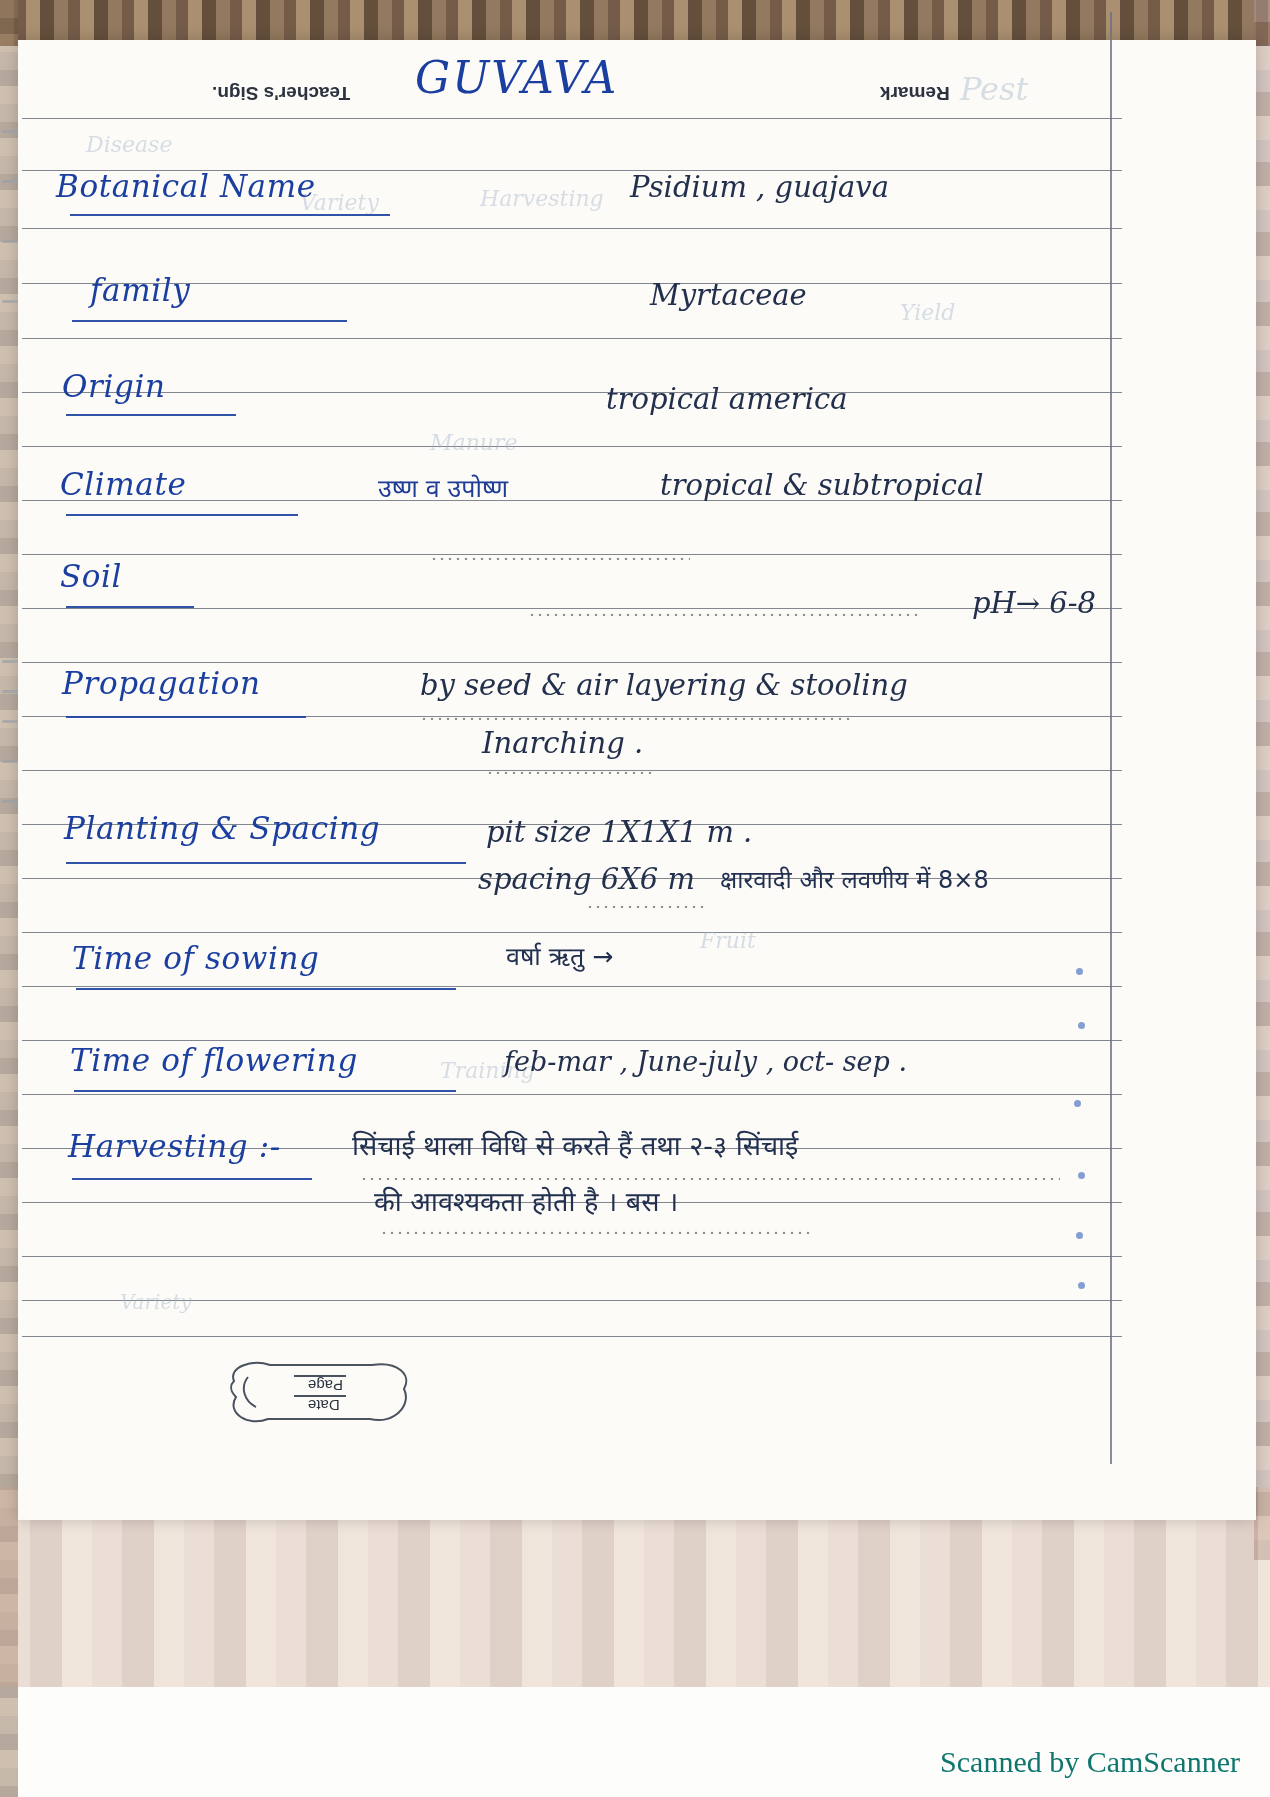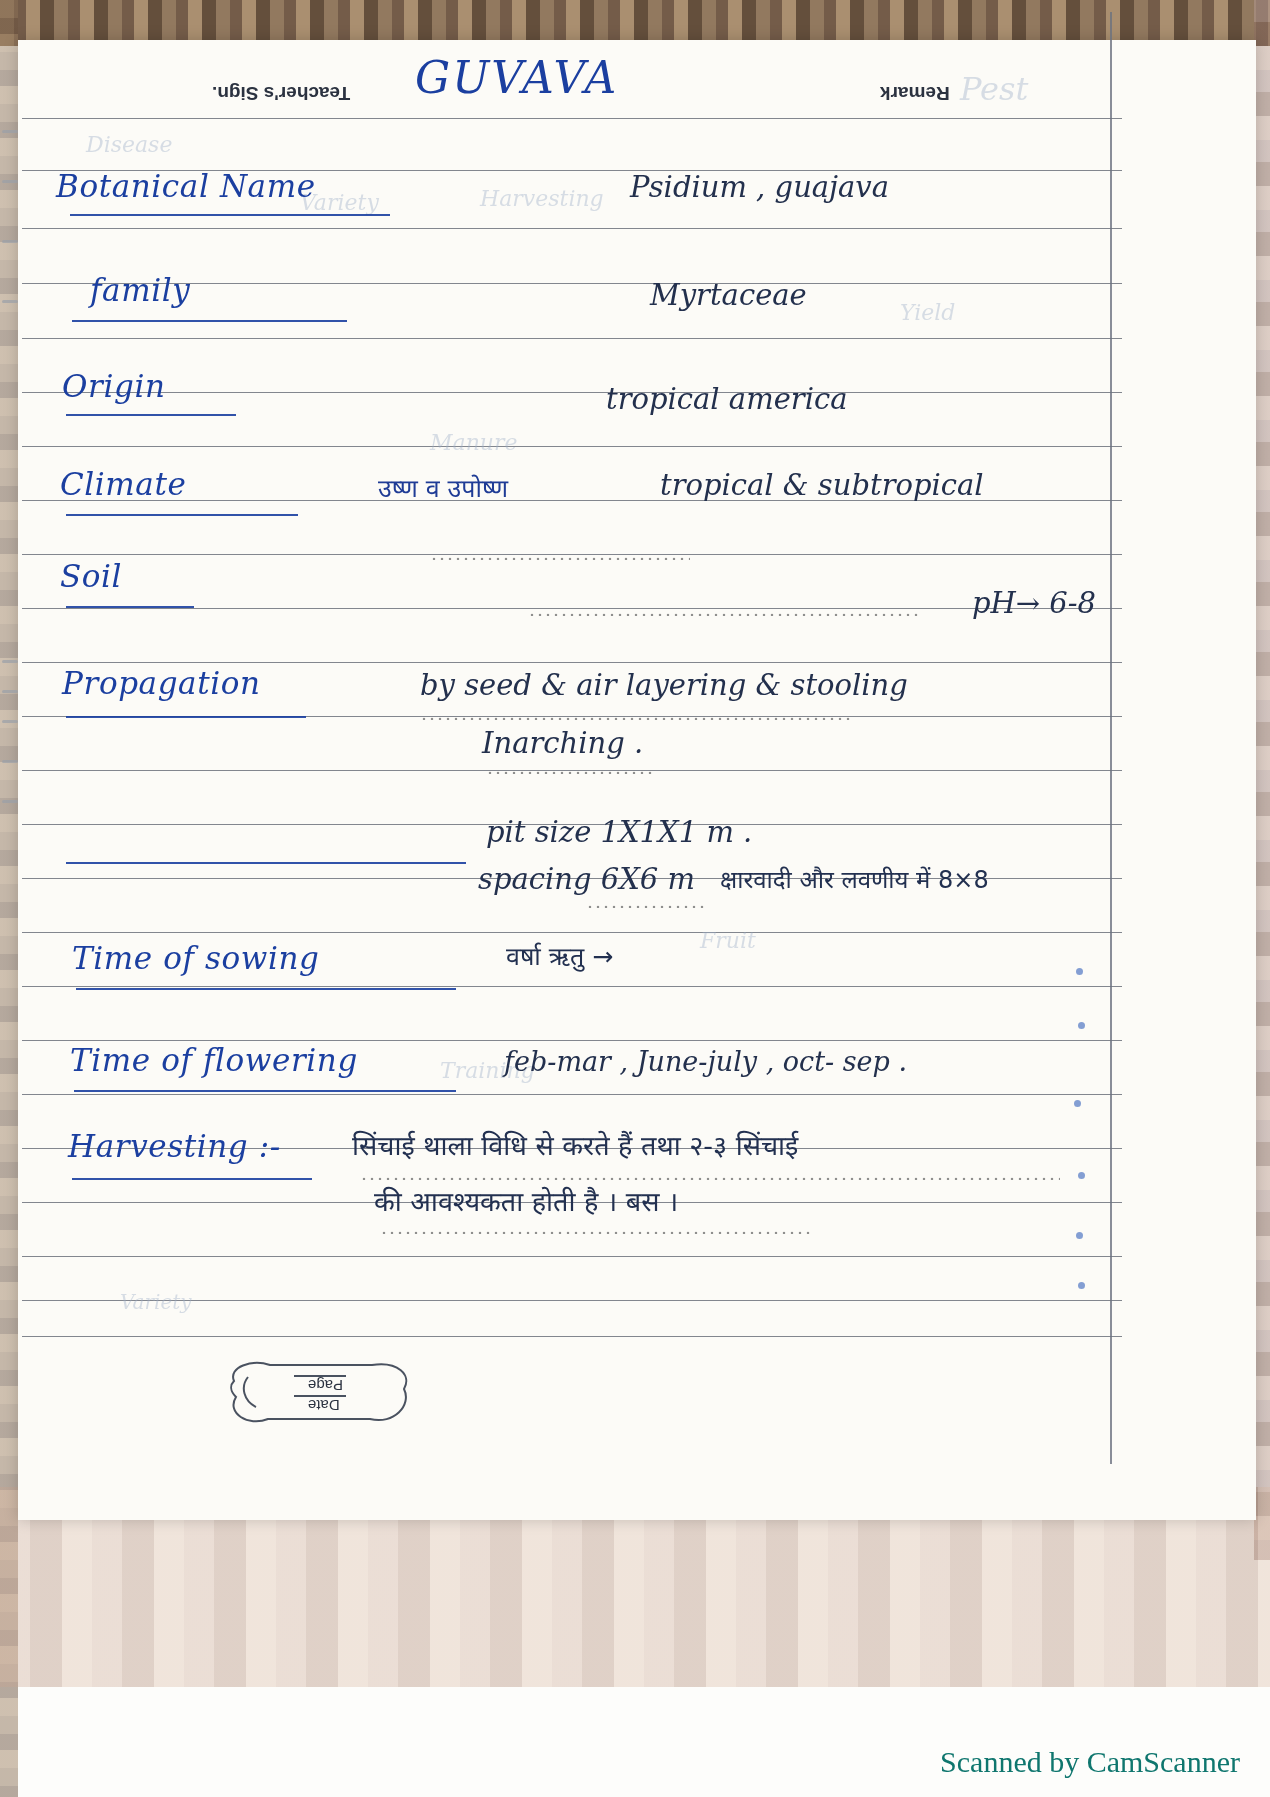--- a/index.html
+++ b/index.html
@@ -158,20 +158,21 @@
   <div class="hw val blk" style="left:972px;top:586px;">pH→ 6-8</div>
   <div class="squiggle" style="left:528px;top:608px;width:390px;"></div>
 
   <div class="hw label" style="left:62px;top:665px;">Propagation</div>
   <div class="ul" style="left:66px;top:716px;width:240px;"></div>
   <div class="hw val blk" style="left:420px;top:668px;">by seed &amp; air layering &amp; stooling</div>
   <div class="squiggle" style="left:420px;top:712px;width:430px;"></div>
   <div class="hw val blk" style="left:482px;top:726px;">Inarching .</div>
   <div class="squiggle" style="left:486px;top:766px;width:170px;"></div>
 
+  <div class="hw label" style="left:64px;top:810px;">Planting &amp; Spacing</div>
   <div class="ul" style="left:66px;top:862px;width:400px;"></div>
   <div class="hw val blk" style="left:486px;top:815px;">pit size 1X1X1 m .</div>
   <div class="hw val blk" style="left:478px;top:862px;">spacing 6X6 m</div>
   <div class="squiggle" style="left:586px;top:900px;width:120px;"></div>
   <div class="dev-b" style="position:absolute;left:720px;top:862px;font-size:24px;">क्षारवादी और लवणीय में 8×8</div>
 
   <div class="hw label" style="left:72px;top:940px;">Time of sowing</div>
   <div class="ul" style="left:76px;top:988px;width:380px;"></div>
   <div class="dev" style="position:absolute;left:506px;top:938px;color:#223050;">वर्षा ऋतु →</div>
 

